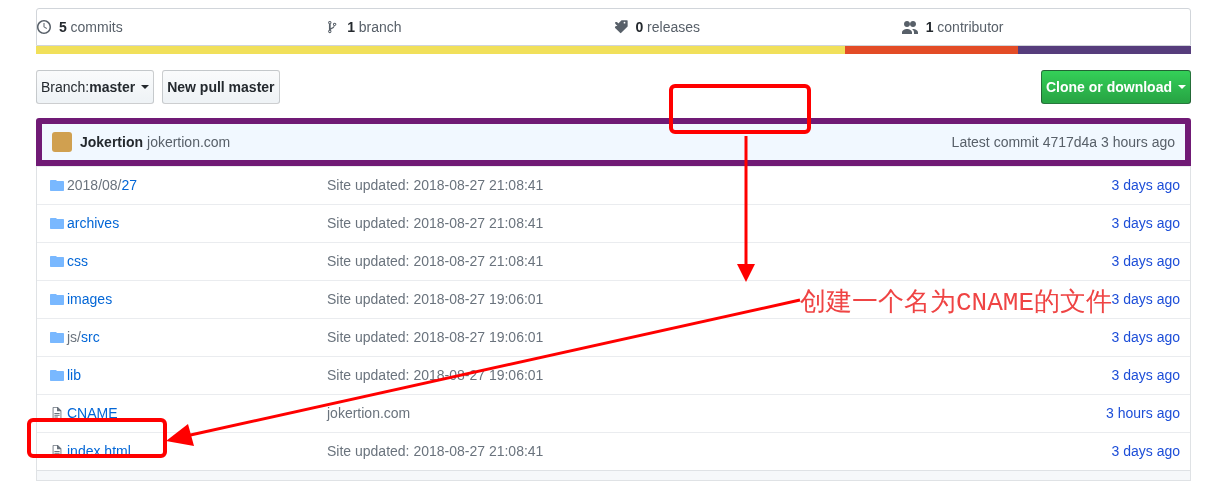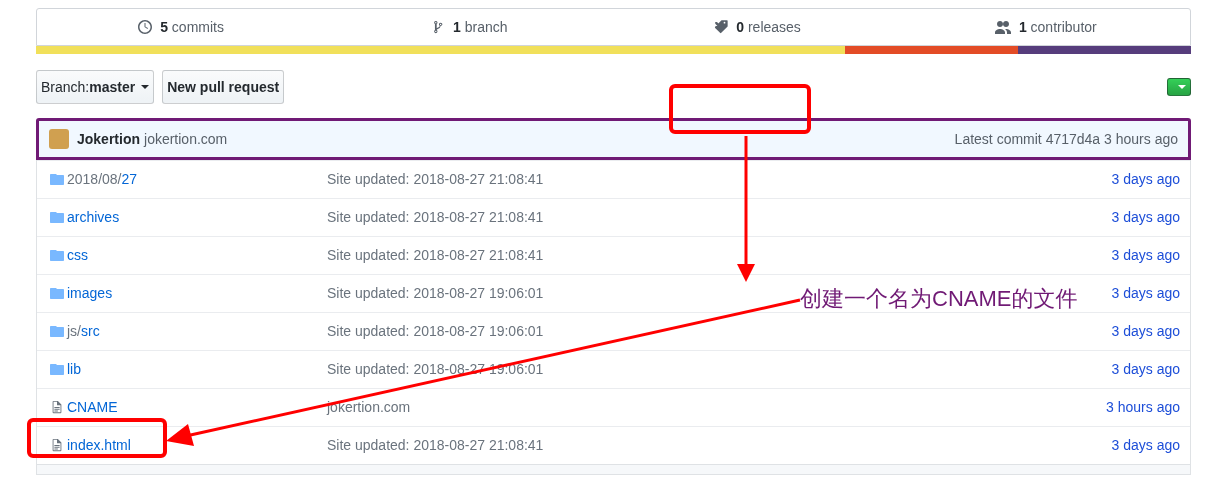--- a/index.html
+++ b/index.html
@@ -14,21 +14,20 @@
   }
   .container { padding: 0 36px; }
   .stats-bar {
     display: flex;
     border: 1px solid #d1d5da;
     border-radius: 3px 3px 0 0;
     margin-top: 8px;
   }
   .stats-item {
     flex: 1;
-    text-align: center;
     padding: 10px 0;
     color: #586069;
     font-size: 14px;
   }
   .stats-item b { color: #24292e; font-weight: 600; }
   .stats-item svg { vertical-align: -2px; fill: #586069; margin-right: 4px; }
   .rainbow {
     height: 8px;
     display: flex;
     margin-bottom: 16px;
@@ -70,21 +69,21 @@
   .btn-group .btn:last-child { border-radius: 0 3px 3px 0; }
   .toolbar .spacer { flex: 1; }
   .toolbar > * { margin-right: 8px; }
   .toolbar > *:last-child { margin-right: 0; }
 
   .commit-bar {
     display: flex;
     align-items: center;
     padding: 8px 10px;
     background: #f1f8ff;
-    border: 3px solid #701a75;
+    border: 6px solid #701a75;
     border-radius: 3px 3px 0 0;
     font-size: 14px;
   }
   .avatar {
     width: 20px; height: 20px;
     background: #d0a050;
     border-radius: 3px;
     margin-right: 8px;
     display: inline-block;
   }
@@ -121,23 +120,23 @@
 
   
   .red-box {
     position: absolute;
     border: 4px solid #ff0000;
     border-radius: 6px;
     pointer-events: none;
   }
   .anno-text {
     position: absolute;
-    color: #701a75;
-    font-size: 22px;
-    font-family: Liberation Sans, sans-serif;
+    color: #ef4444;
+    font-size: 26px;
+    font-family: Liberation Mono, monospace;
     pointer-events: none;
   }
   .arrow { position: absolute; pointer-events: none; }
   .arrow line { stroke: #ff0000; stroke-width: 3; }
   .arrow polygon { fill: #ff0000; }
 
   .bottom-bar {
     height: 10px;
     background: #f6f8fa;
     border: 1px solid #dfe2e5;
@@ -181,23 +180,24 @@
     <div class="seg seg2"></div>
     <div class="seg seg3"></div>
   </div>
 
   <div class="toolbar">
     <span class="btn">
       <span style="font-weight:400;">Branch: </span>
         <span>master</span>
         <span class="caret"></span>
     </span>
-    <span class="btn">New pull request</span>
+    <span class="btn">New pull master</span>
     <span class="spacer"></span>
     <span class="btn btn-primary">
+      <span>Clone or download</span>
         <span class="caret"></span>
     </span>
   </div>
 
   <div class="commit-bar">
     <span class="avatar"></span>
     <span class="author">Jokertion</span>
     <span class="msg">jokertion.com</span>
     <span class="latest">
       <span>Latest commit </span><span class="sha">4717d4a</span><span> 3 hours ago</span>

